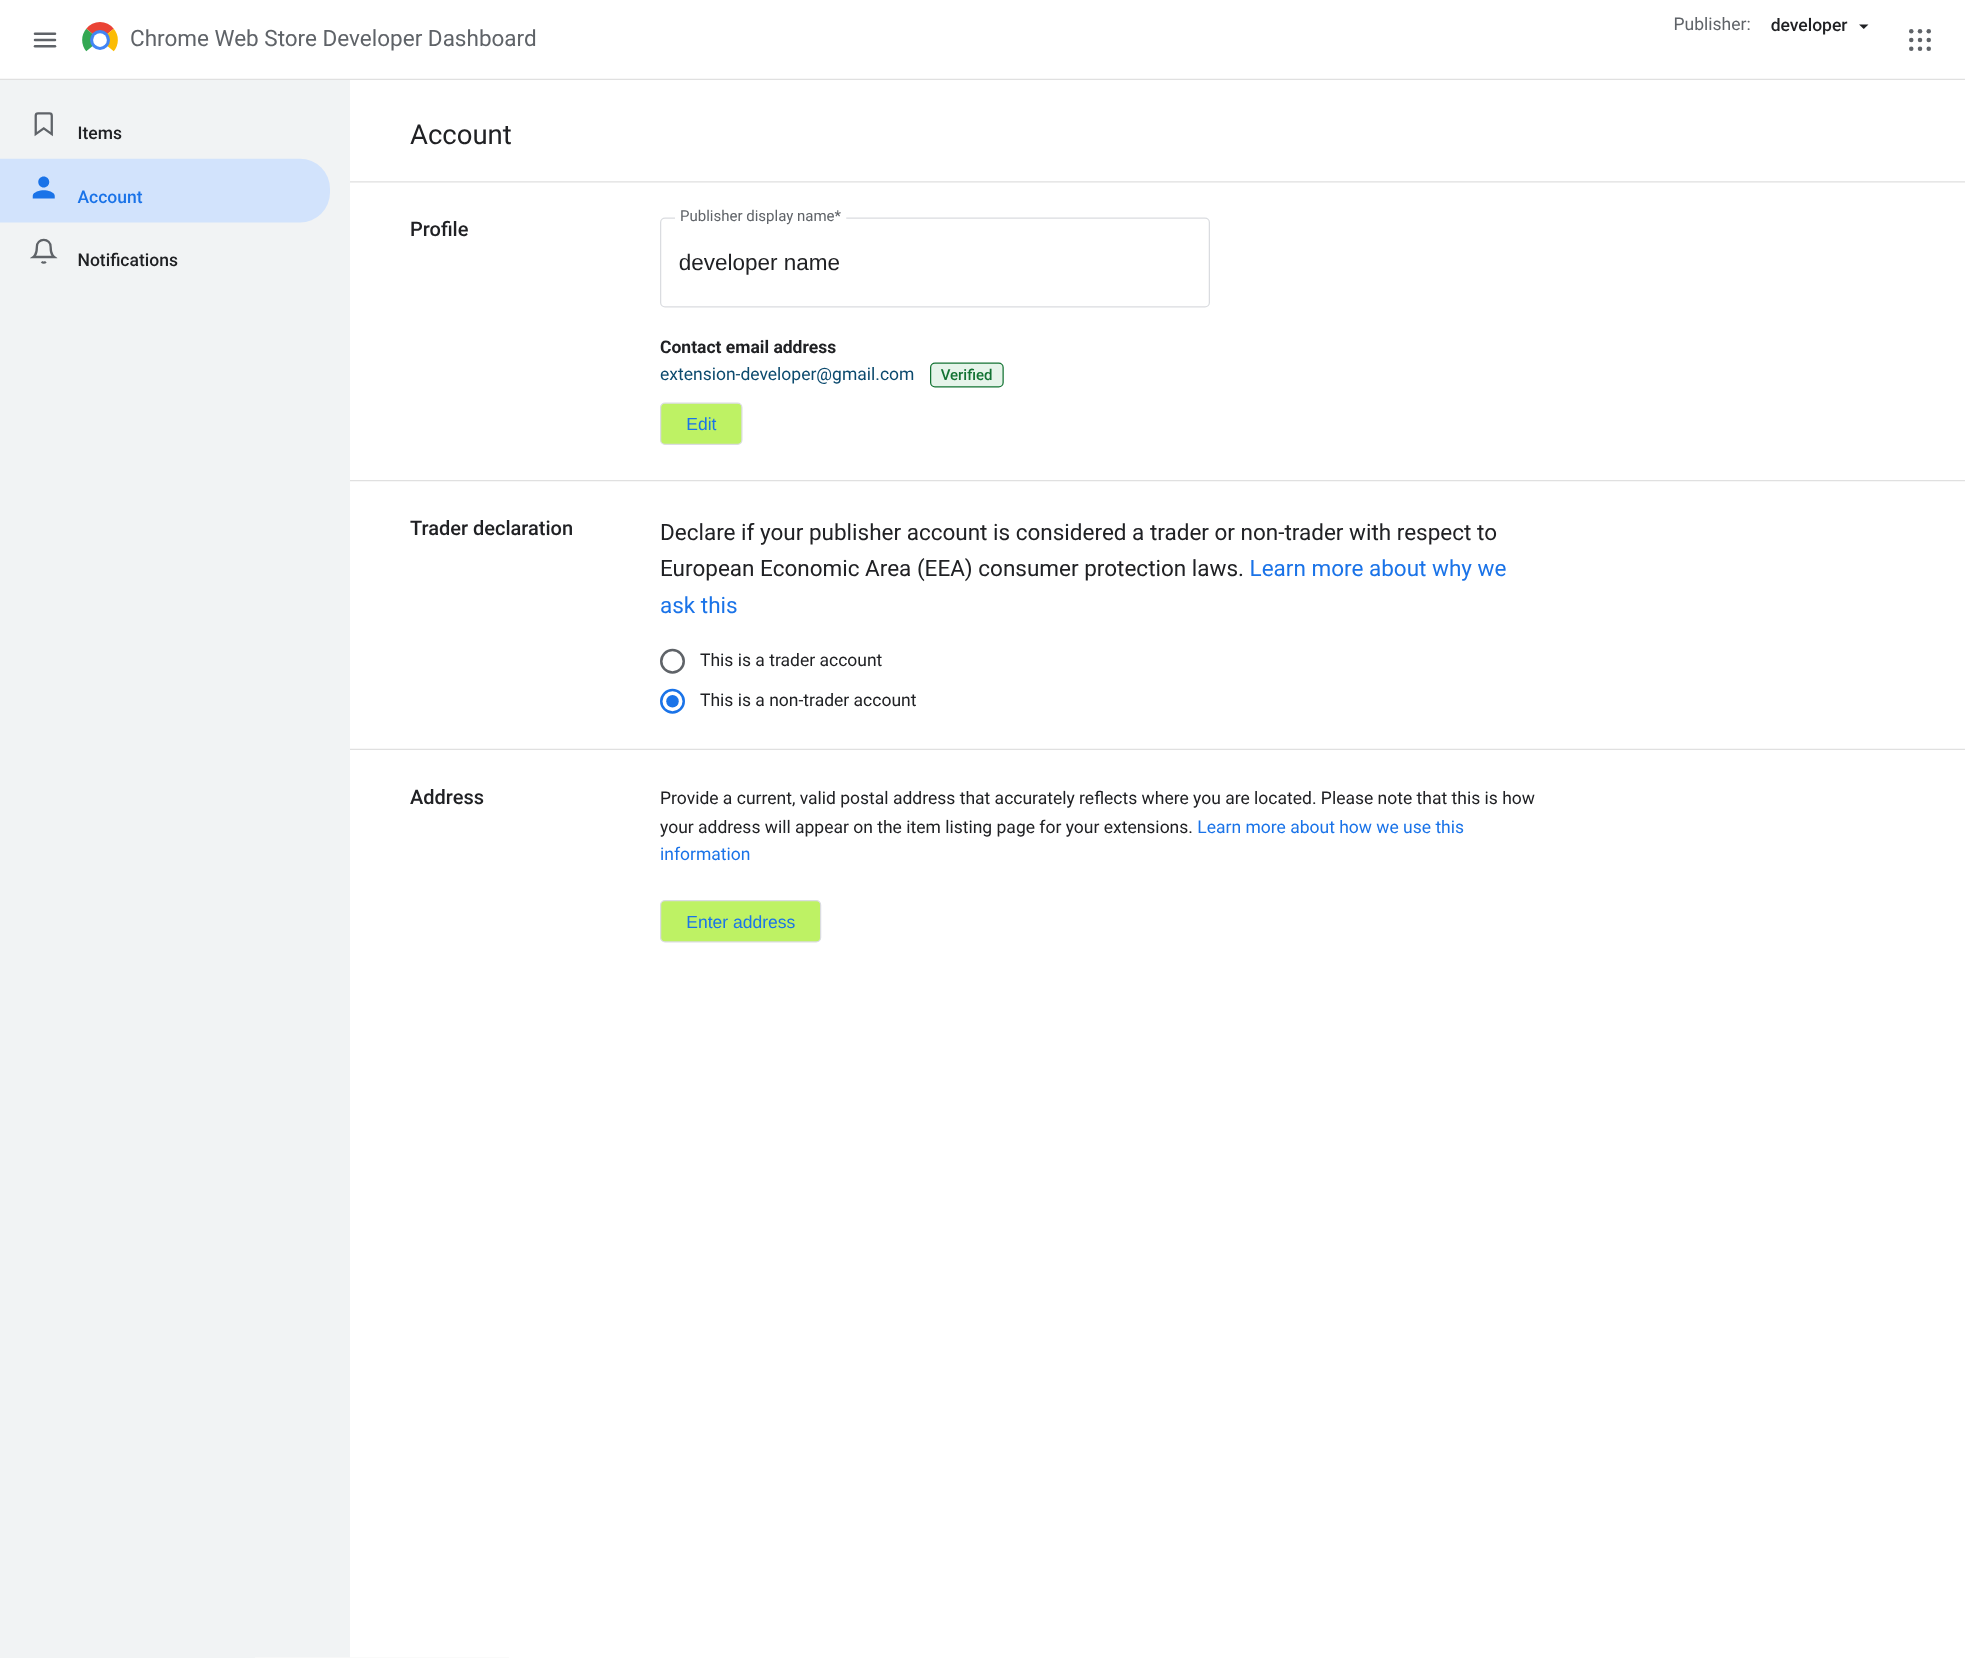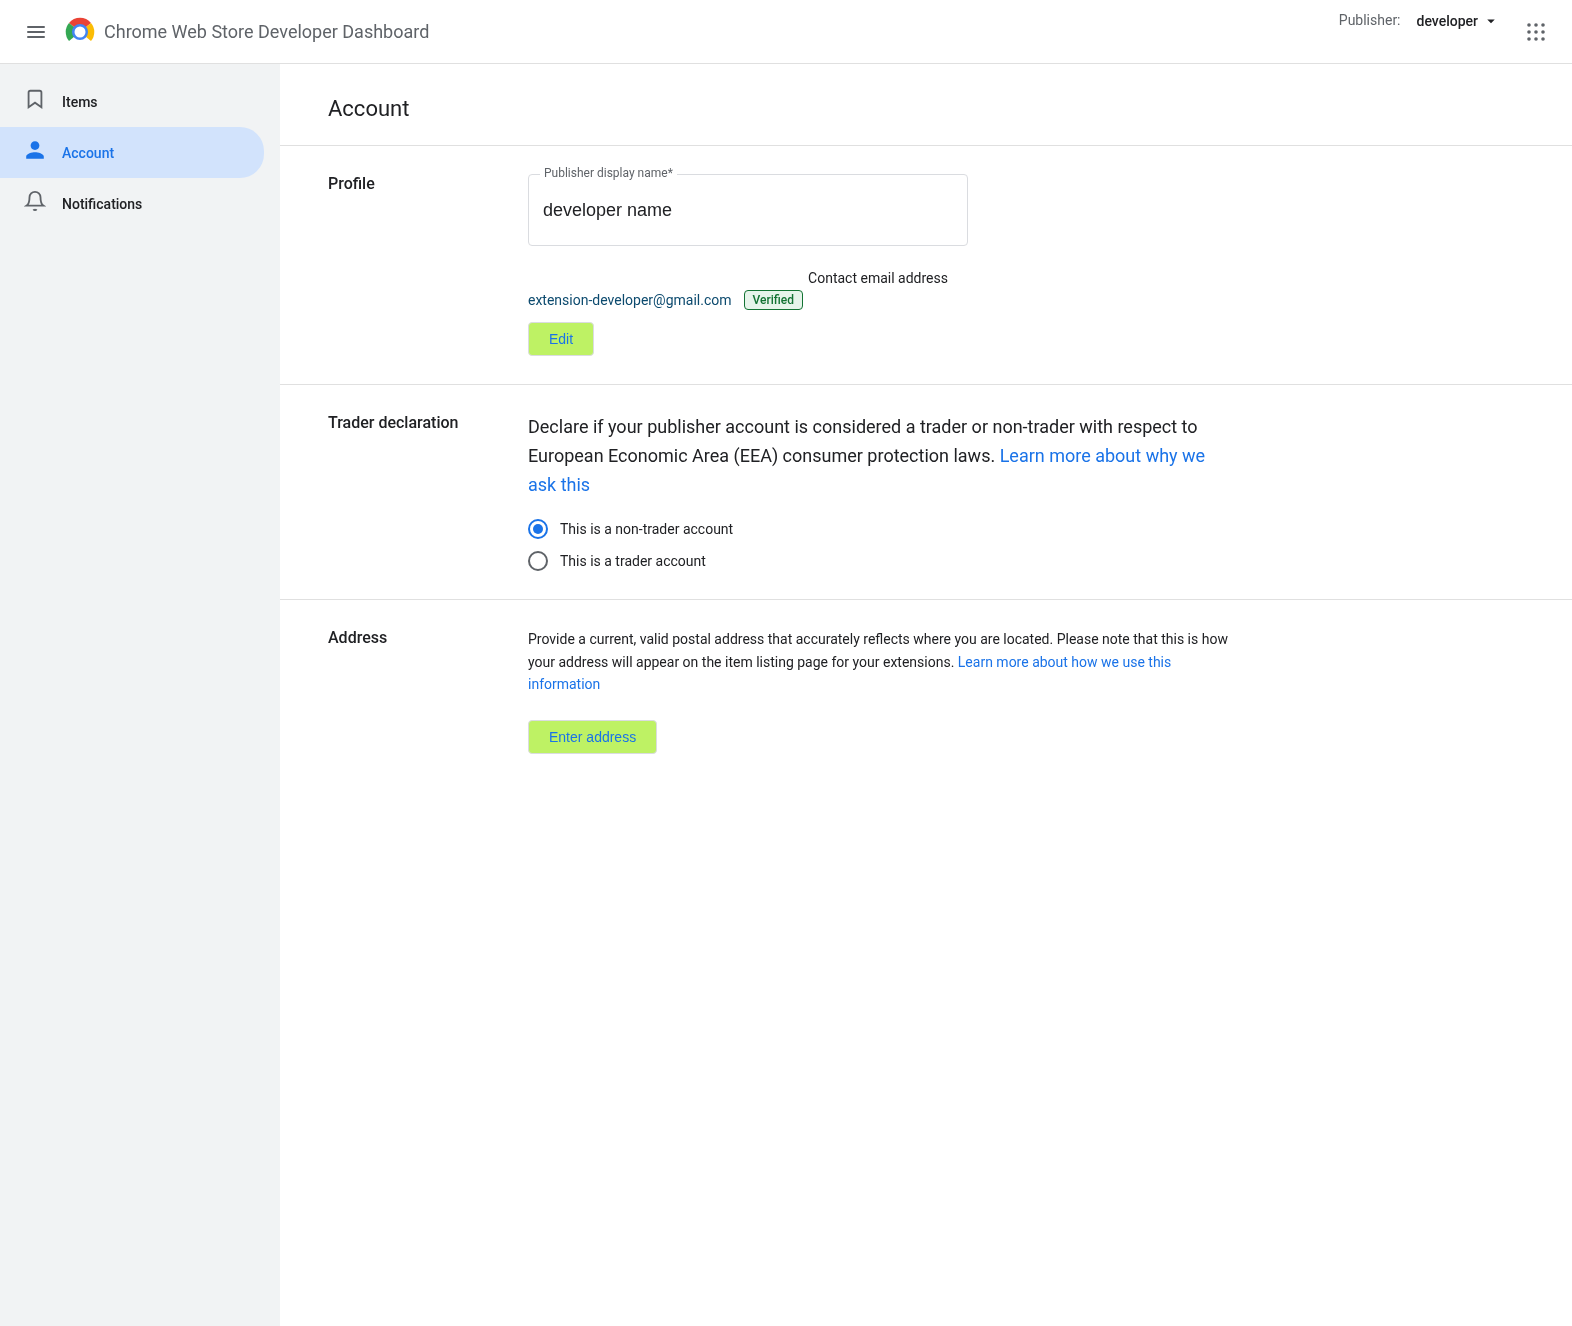--- a/index.html
+++ b/index.html
@@ -78,21 +78,21 @@
     
     .sidebar {
       width: 280px;
       min-height: calc(100vh - 64px);
       background: #f1f3f4;
       padding-top: 12px;
       flex-shrink: 0;
     }
     .sidebar-item {
       display: flex;
-      align-items: center;
+      align-items: flex-end;
       gap: 16px;
       padding: 12px 24px;
       cursor: pointer;
       border-radius: 0 24px 24px 0;
       margin-right: 16px;
       font-size: 14px;
       color: #202124;
       font-weight: 500;
     }
     .sidebar-item.active {
@@ -171,24 +171,23 @@
       color: #202124;
       outline: none;
       background: #fff;
     }
 
     .contact-section {
       margin-top: 24px;
     }
     .contact-label {
       font-size: 14px;
-      font-weight: 400;
+      font-weight: 700;
       color: #202124;
       margin-bottom: 4px;
-      text-align: center;
     }
     .contact-email-row {
       display: flex;
       align-items: center;
       gap: 12px;
       margin-bottom: 12px;
     }
     .contact-email {
       font-size: 14px;
       color: #0c4a6e;
@@ -385,29 +384,29 @@
       <div class="section-label">Trader declaration</div>
       <div class="section-content">
         <p class="trader-desc">
           <span>Declare if your publisher account is considered a trader or non-trader with respect to European Economic Area (EEA) consumer protection laws.</span>
           <span> </span>
           <a href="#">Learn more about why we ask this</a>
         </p>
         <div class="radio-group">
 
           <label class="radio-item">
+            <div class="radio-outer"></div>
+            <span>This is a trader account</span>
+          </label>
+
+          <label class="radio-item">
             <div class="radio-outer checked">
               <div class="radio-inner"></div>
             </div>
             <span>This is a non-trader account</span>
-          </label>
-
-          <label class="radio-item">
-            <div class="radio-outer"></div>
-            <span>This is a trader account</span>
           </label>
         </div>
       </div>
     </div>
 
     <div class="section">
       <div class="section-label">Address</div>
       <div class="section-content">
         <p class="address-desc">
           <span>Provide a current, valid postal address that accurately reflects where you are located. Please note that this is how your address will appear on the item listing page for your extensions.</span>

